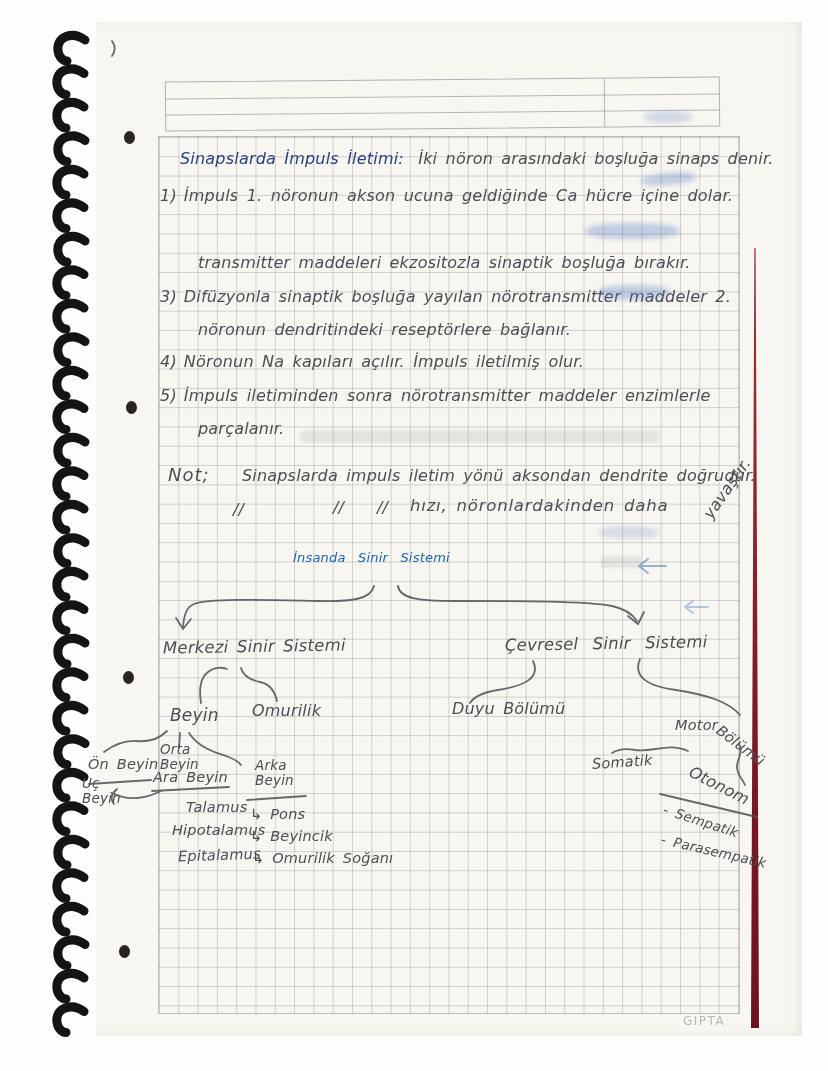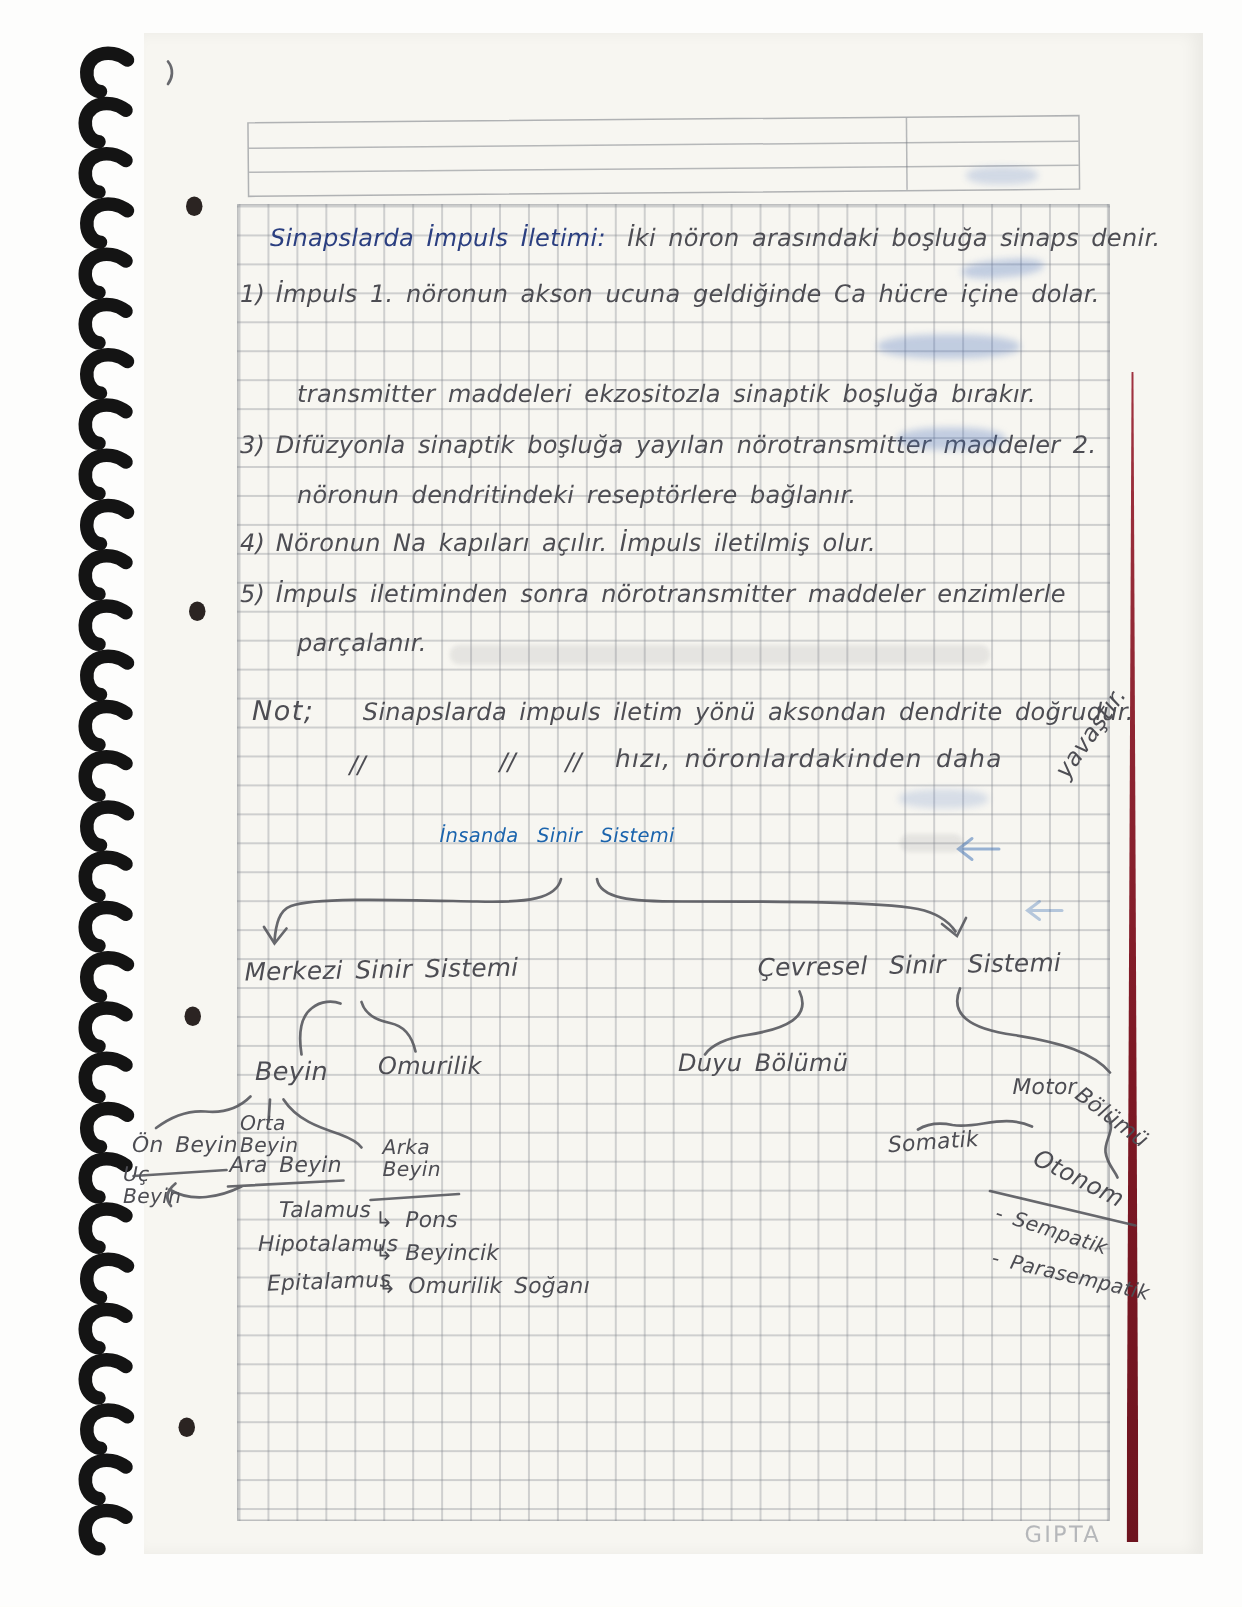--- a/index.html
+++ b/index.html
@@ -27,21 +27,21 @@
   .tiny{font-size:13.5px;}
   .notelabel{font-size:18px;margin-right:24px;letter-spacing:1px;}
   .ditto{position:absolute;font-style:italic;color:#4d4d53;font-size:16px;}
   .smudge{position:absolute;border-radius:45%;filter:blur(2.5px);}
   .bluesmudge{background:rgba(70,110,185,.30);}
   .fadetext{background:rgba(120,122,128,.14);filter:blur(1.5px);border-radius:6px;}
   .hole{position:absolute;width:11px;height:13px;border-radius:50%;background:#2b2422;}
   .redstrip{position:absolute;left:751px;top:248px;width:8px;height:780px;
         background:linear-gradient(to bottom,#a03340,#7d1824 60%,#6e141f);
         clip-path:polygon(42% 0,58% 0,100% 100%,0 100%);}
-  .watermark{position:absolute;font-size:15px;color:rgba(128,132,140,.55);
+  .watermark{position:absolute;font-size:12px;color:rgba(128,132,140,.55);
         letter-spacing:1.5px;font-family:"DejaVu Sans",sans-serif;}
   svg{overflow:visible;}
 </style>
 </head>
 <body>
 
 <div id="canvas">
 
   <div class="page"></div>
 

